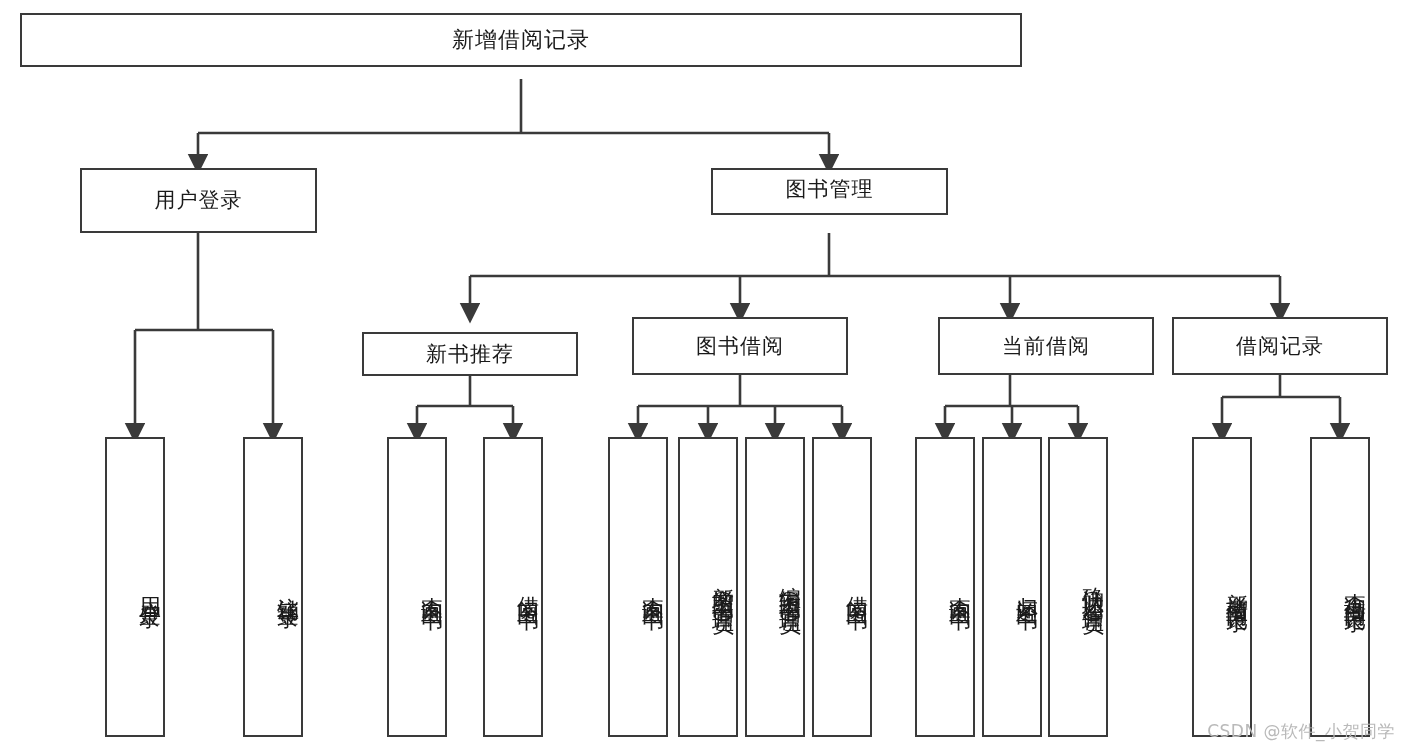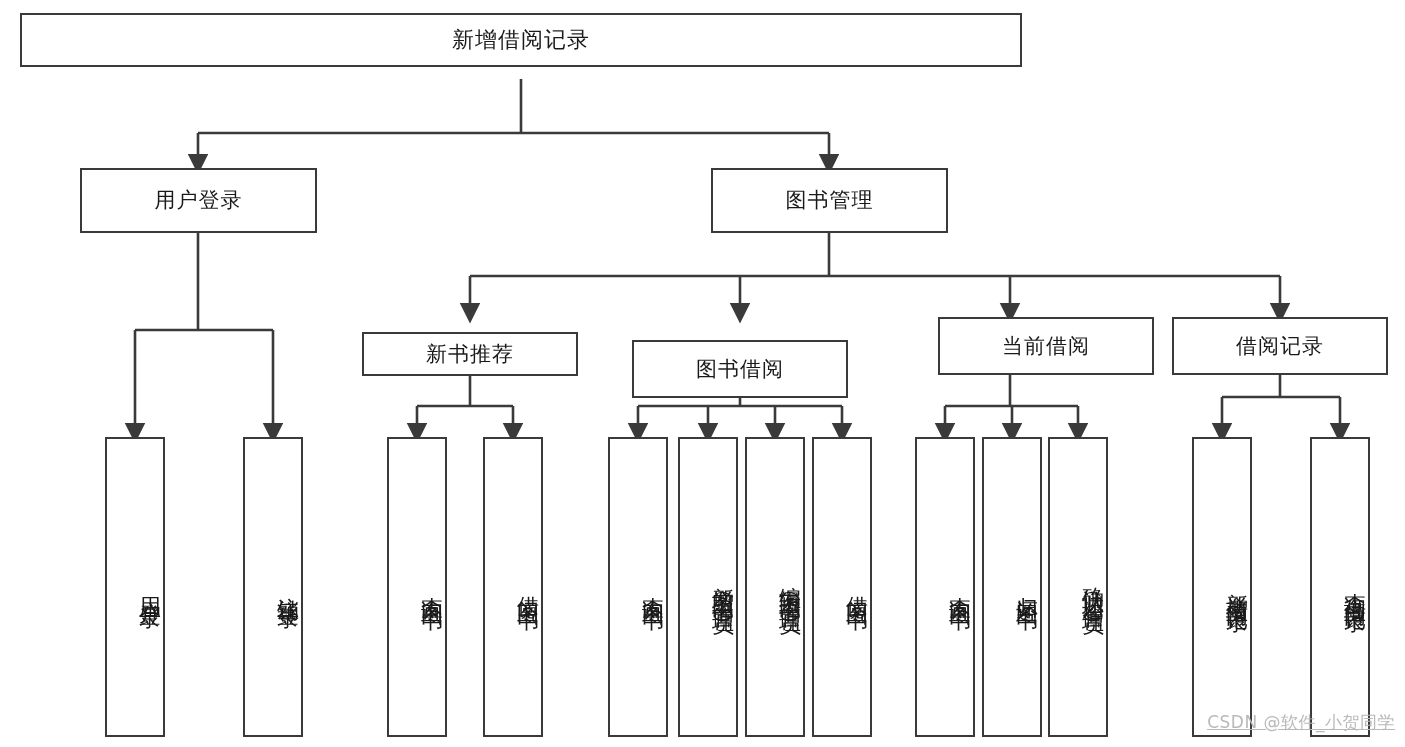--- a/index.html
+++ b/index.html
@@ -53,27 +53,26 @@
     justify-content:center;
   }
   .node.v .vtxt{
     writing-mode:vertical-rl;
     text-orientation:upright;
     display:block;
   }
   .watermark{
     position:absolute;
     right:10px;
-    bottom:13px;
+    bottom:4px;
     font-size:17px;
     color:#b9b9b9;
     letter-spacing:0.5px;
     white-space:nowrap;
     font-family:"DejaVu Sans","Liberation Sans",sans-serif;
-    text-decoration:underline;
   }
 </style>
 </head>
 <body>
 
 <div id="canvas">
 
   <svg id="wires" viewBox="0 0 1405 747" width="1405" height="747" xmlns="http://www.w3.org/2000/svg">
     <defs>
       <marker id="arrow" markerWidth="10" markerHeight="10" refX="3.2" refY="4" orient="auto" markerUnits="strokeWidth">
@@ -126,28 +125,28 @@
     </g>
   </svg>
 
   <div class="node h root" style="left:20px;top:13px;width:1002px;height:54px;">
     <span>新增借阅记录</span>
   </div>
 
   <div class="node h" style="left:80px;top:168px;width:237px;height:65px;">
     <span>用户登录</span>
   </div>
-  <div class="node h" style="left:711px;top:168px;width:237px;height:65px;">
+  <div class="node h" style="left:711px;top:168px;width:237px;height:47px;font-family:Liberation Mono, monospace;">
     <span>图书管理</span>
   </div>
 
   <div class="node h" style="left:362px;top:332px;width:216px;height:44px;">
     <span>新书推荐</span>
   </div>
-  <div class="node h" style="left:632px;top:317px;width:216px;height:58px;margin-top:23px;">
+  <div class="node h" style="left:632px;top:317px;width:216px;height:58px;">
     <span>图书借阅</span>
   </div>
   <div class="node h" style="left:938px;top:317px;width:216px;height:58px;">
     <span>当前借阅</span>
   </div>
   <div class="node h" style="left:1172px;top:317px;width:216px;height:58px;text-align:center;">
     <span>借阅记录</span>
   </div>
 
   <div class="node v" style="left:105px;top:437px;width:60px;height:300px;">

